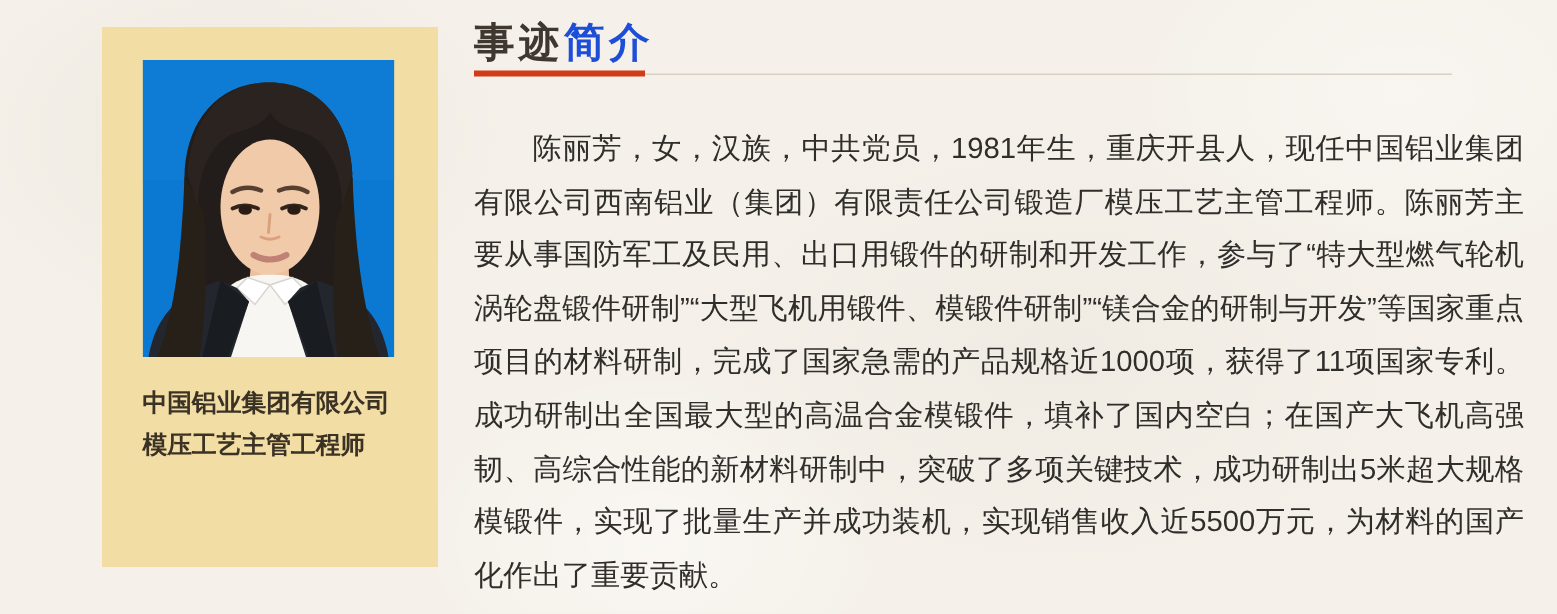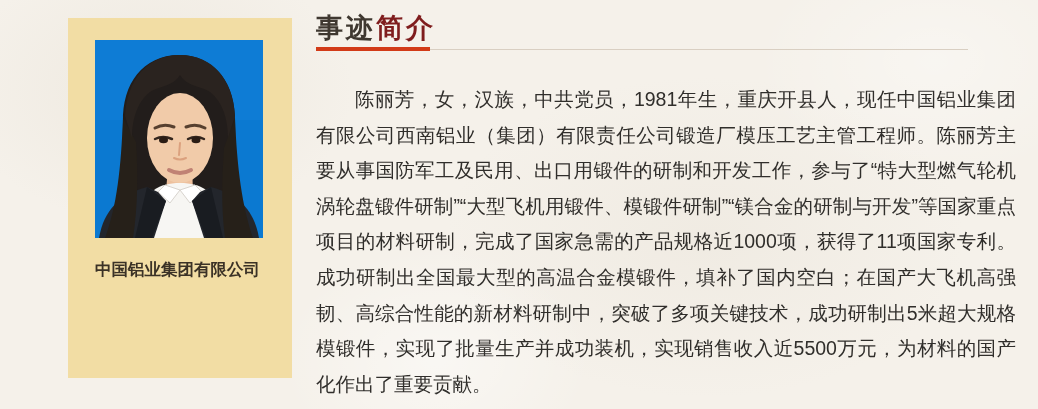--- a/index.html
+++ b/index.html
@@ -47,21 +47,21 @@
     left: 316px; top: 12px;
     width: 700px;
   }
   .section-title {
     font-size: 27px;
     font-weight: bold;
     letter-spacing: 3px;
     line-height: 32px;
   }
   .section-title .t-primary { color: #3f3830; text-align: center; }
-  .section-title .t-accent  { color: #7f1d1d; }
+  .section-title .t-accent  { color: #1d4ed8; }
   .rule-wrap {
     position: relative;
     margin-top: 3px;
     width: 652px;
     height: 4px;
   }
   .rule-line {
     position: absolute;
     left: 0; right: 0; top: 2px;
     height: 1px;
@@ -122,20 +122,21 @@
       <path d="M93 99 Q 101 95 109 99" stroke="#33251d" stroke-width="2.5" fill="none" stroke-linecap="round"></path>
       <ellipse cx="101" cy="100" rx="4.5" ry="3.2" fill="#2a1c14"></ellipse>
 
       <path d="M85 103 L84 115 M79 118 Q 85 121 91 118" stroke="#dba17e" stroke-width="2" fill="none" stroke-linecap="round"></path>
 
       <path d="M74 130 Q 85 136 96 130" stroke="#c08274" stroke-width="4" fill="none" stroke-linecap="round"></path>
     </svg>
   </div>
   <div class="caption">
     <div>中国铝业集团有限公司</div>
+    <div>模压工艺主管工程师</div>
   </div>
 </div>
 
 <div class="content">
   <div class="section-title">
     <span class="t-primary">事迹</span><span class="t-accent">简介</span>
   </div>
   <div class="rule-wrap">
     <div class="rule-line"></div>
     <div class="rule-accent"></div>

